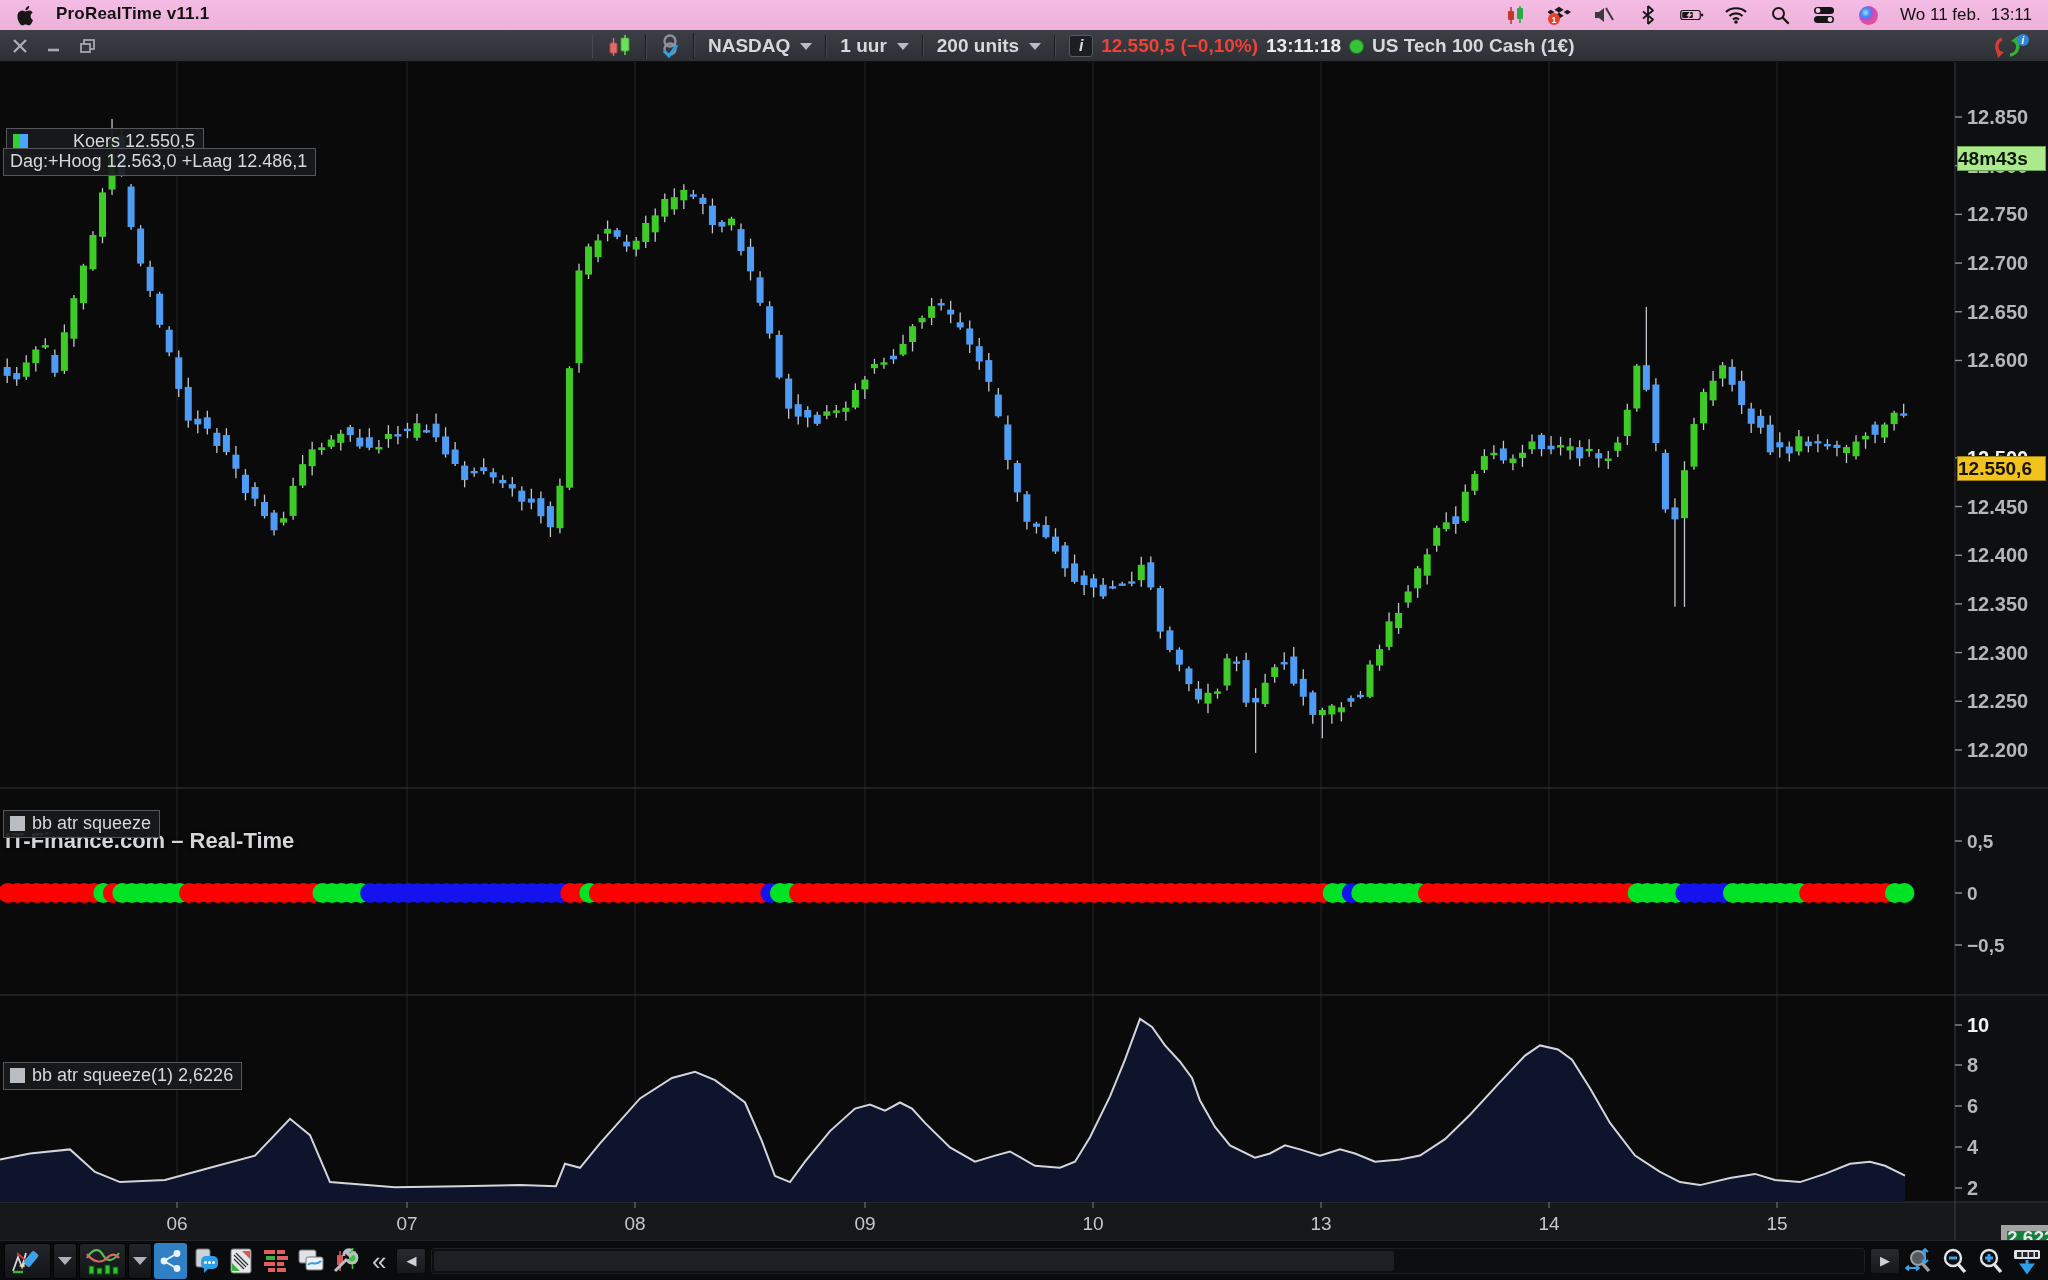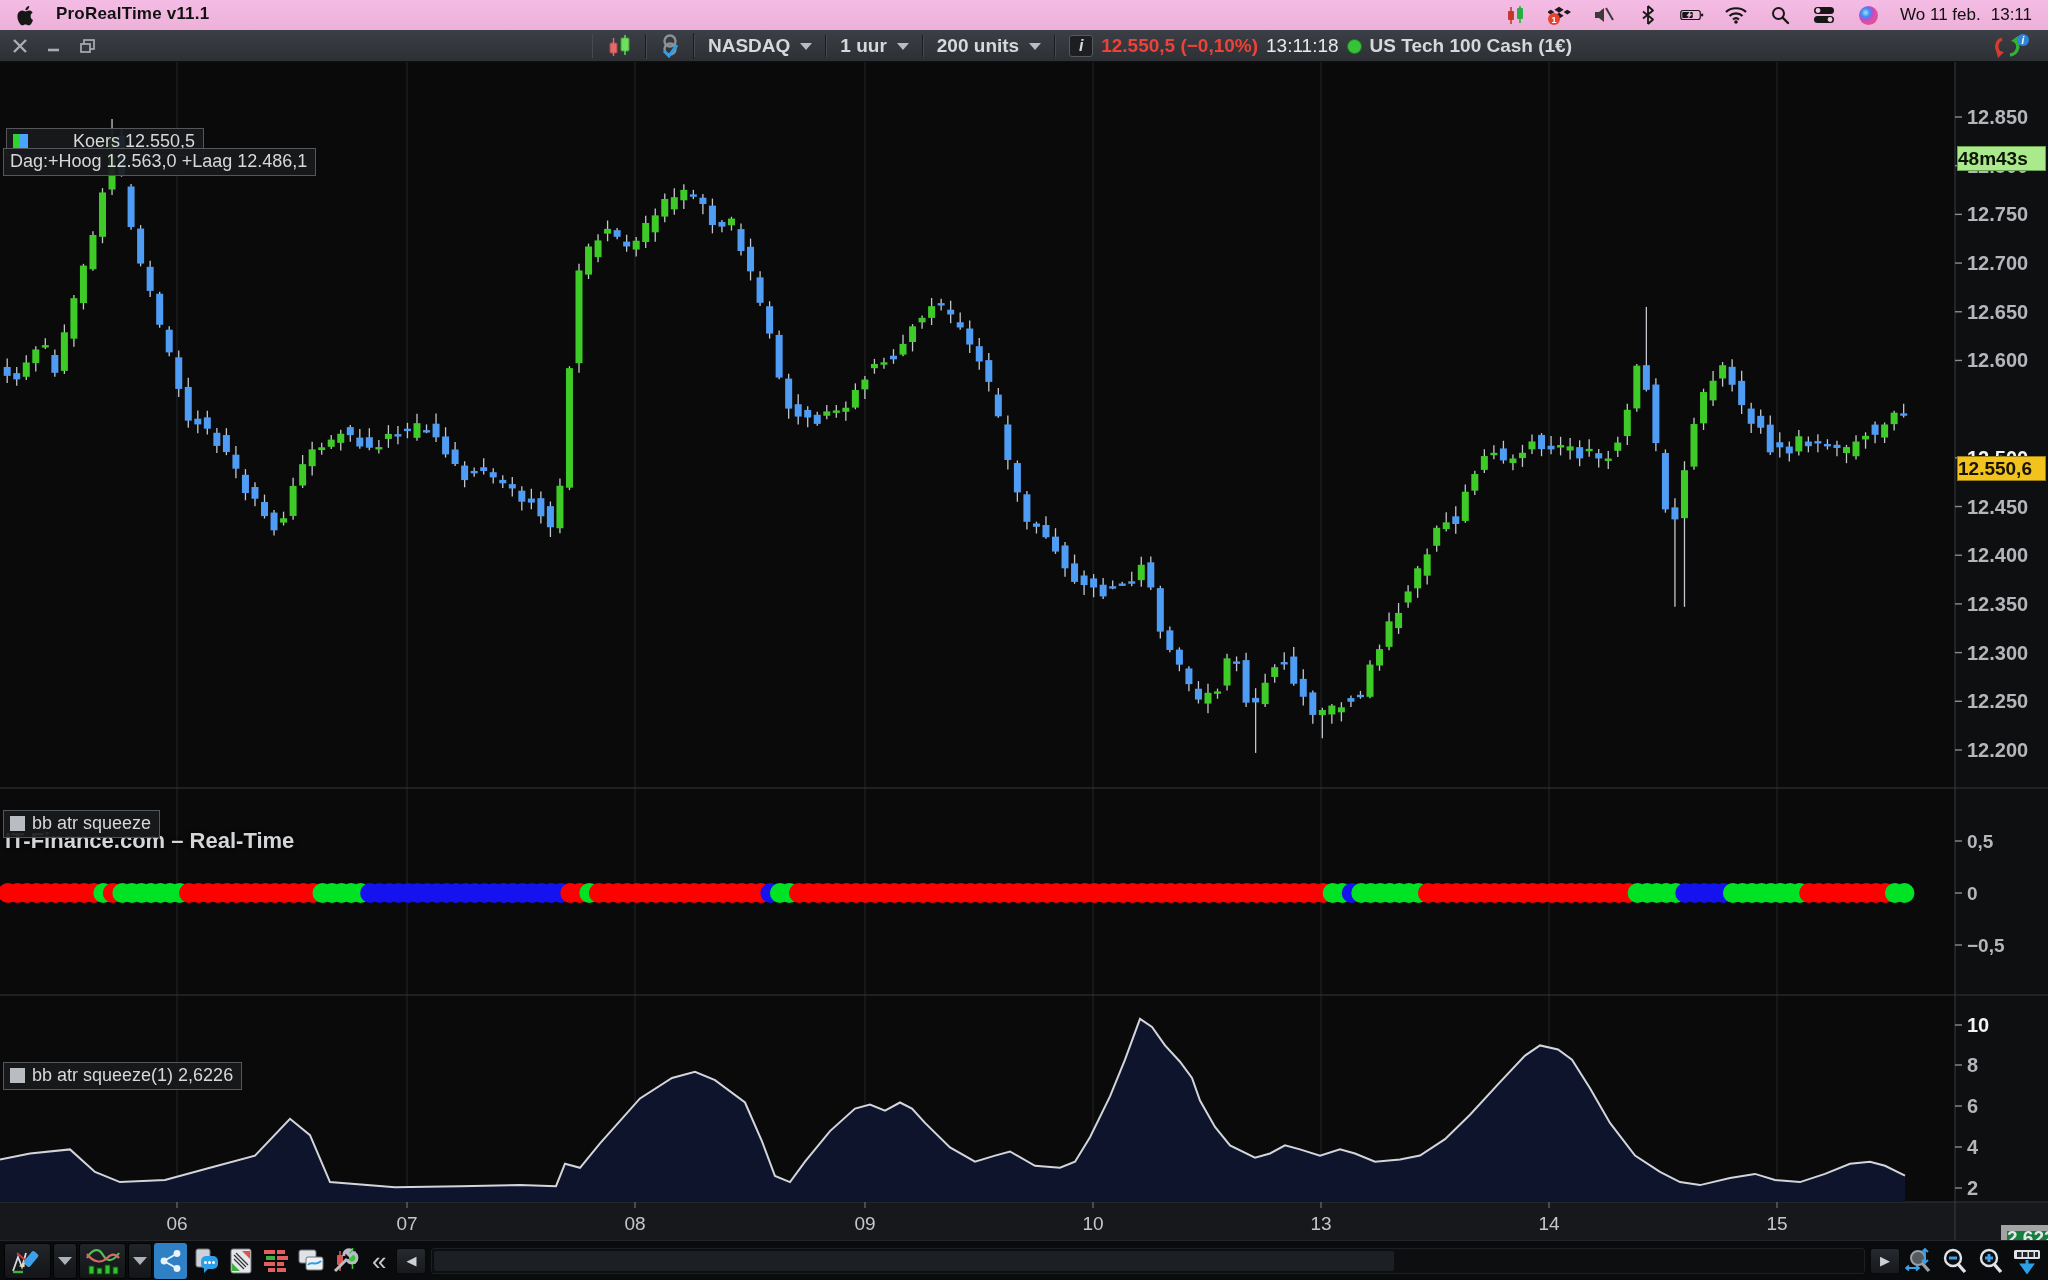--- a/index.html
+++ b/index.html
@@ -25,21 +25,21 @@
   .winbtn { width:20px; height:20px; display:flex; align-items:center; justify-content:center; font-size:18px; cursor:default; }
   #tb-center { position:absolute; left:592px; top:0; height:32px; display:flex; align-items:center; }
   .tb-cell { display:flex; align-items:center; gap:8px; padding:0 13px;
     border-left:1px solid #46494f; border-right:1px solid #1a1c1f; }
   .tb-label { font-weight:bold; color:#d6d8db; white-space:nowrap; }
   .caret { width:0; height:0; border-left:6px solid transparent; border-right:6px solid transparent;
     border-top:7px solid #b9bcc1; margin-left:2px; }
   .tb-info { width:24px; height:22px; background:#1c1e21; border:1px solid #56595e; border-radius:3px;
     color:#d8dadd; font-weight:bold; font-size:16px; display:flex; align-items:center; justify-content:center; font-style:italic; }
   .tb-price { color:#ee4137; font-weight:bold; white-space:nowrap; }
-  .tb-time { color:#e8eaec; font-weight:normal; }
+  .tb-time { color:#e8eaec; font-weight:bold; }
   .tb-dot { width:15px; height:15px; border-radius:50%; background:#37c337; border:1px solid #1d7a1d; }
   .tb-account { color:#d6d8db; font-weight:bold; white-space:nowrap; }
   #tb-sync { position:absolute; right:12px; top:3px; }
 
   
   #chart-wrap { position:absolute; left:0; top:62px; width:1996px; height:1178px; background:#0a0a0b; }
   svg text { font-family:"Liberation Sans", sans-serif; }
 
   .overlay-label { position:absolute; background:rgba(24,26,28,.92); border:1px solid #53565b;
     color:#d6d8da; font-size:18px; padding:2px 8px 3px 6px; display:flex; align-items:center; gap:7px; white-space:nowrap; }

